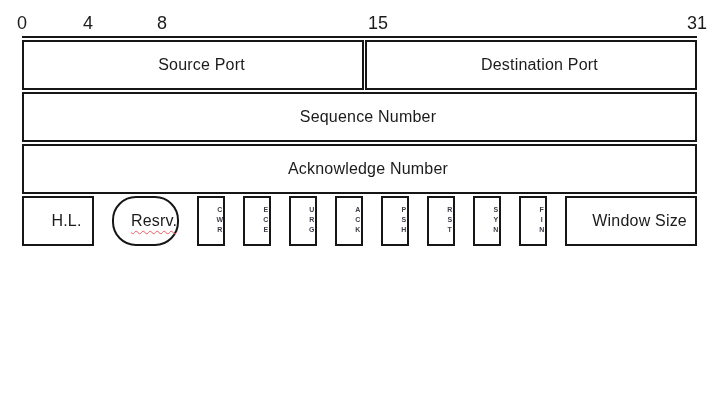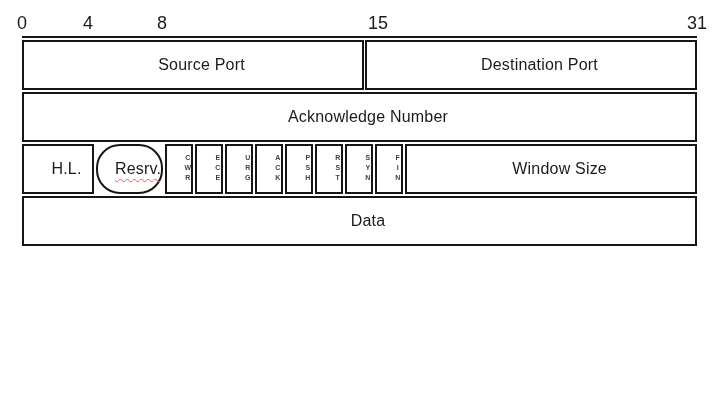--- a/index.html
+++ b/index.html
@@ -22,21 +22,21 @@
   }
   .tick-0{left:0px;}
   .tick-1{left:66px;}
   .tick-2{left:140px;}
   .tick-3{left:356px;}
   .tick-4{left:675px;}
   
   .row{
     display:flex;gap:1px;height:50px;margin-top:2px;
   }
-  .row.flagsrow{gap:2px;}
+  .row.flagsrow{gap:18px;}
   .box{
     box-sizing:border-box;
     border:2px solid #161616;background:#ffffff;
     display:flex;align-items:center;justify-content:center;
     font-size:16px;color:#1b1b1b;letter-spacing:0.2px;
     flex:0 0 auto;
     padding-left:17px;
   }
   .grow{flex:1 1 auto;}
   .w-half{flex:0 0 342px;}
@@ -70,20 +70,23 @@
     <span class="tick tick-2">8</span>
     <span class="tick tick-3">15</span>
     <span class="tick tick-4">31</span>
   </div>
 
   <div class="row">
     <div class="box w-half">Source Port</div>
     <div class="box grow">Destination Port</div>
   </div>
 
+  <div class="row">
+    <div class="box grow">Sequence Number</div>
+  </div>
 
   <div class="row">
     <div class="box grow">Acknowledge Number</div>
   </div>
 
   <div class="row flagsrow">
     <div class="box w-hl">H.L.</div>
     <div class="box w-resrv">
       <span class="squiggle">Resrv.</span>
     </div>
@@ -109,17 +112,14 @@
         <span class="flagtxt">SYN</span>
       </div>
     <div class="box w-flag">
         <span class="flagtxt">FIN</span>
       </div>
     <div class="box grow">Window Size</div>
   </div>
 
 
 
-  <div class="row">
-    <div class="box grow">Data</div>
-  </div>
 
 </div>
 
 </body></html>

